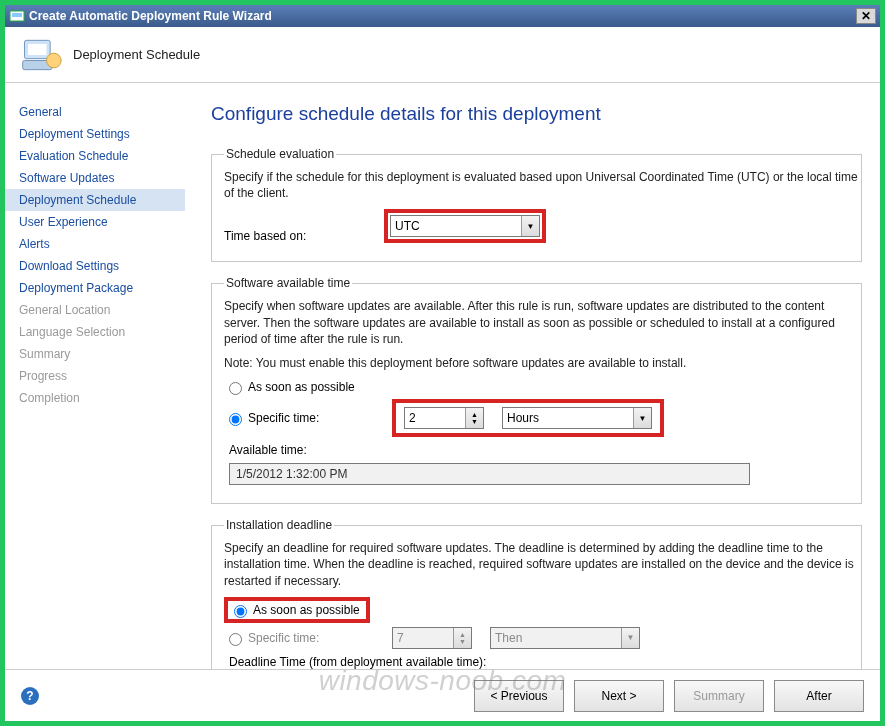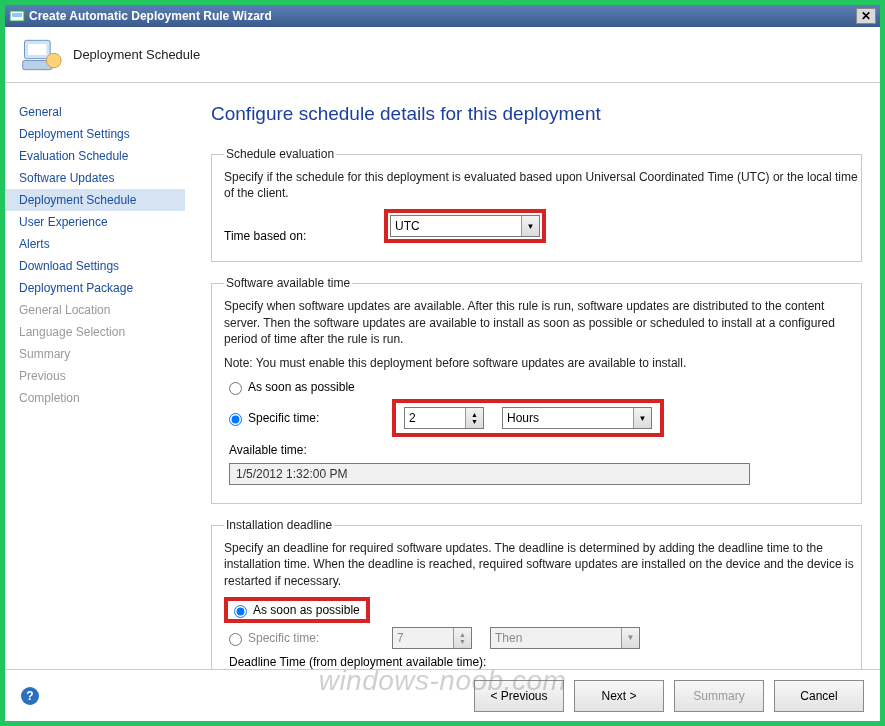--- a/index.html
+++ b/index.html
@@ -227,21 +227,21 @@
       <div class="nav-item">Evaluation Schedule</div>
       <div class="nav-item">Software Updates</div>
       <div class="nav-item selected">Deployment Schedule</div>
       <div class="nav-item">User Experience</div>
       <div class="nav-item">Alerts</div>
       <div class="nav-item">Download Settings</div>
       <div class="nav-item">Deployment Package</div>
       <div class="nav-item disabled">General Location</div>
       <div class="nav-item disabled">Language Selection</div>
       <div class="nav-item disabled">Summary</div>
-      <div class="nav-item disabled">Previous</div>
+      <div class="nav-item disabled">Progress</div>
       <div class="nav-item disabled">Completion</div>
     </div>
 
     <div class="main">
       <div class="page-title">Configure schedule details for this deployment</div>
 
       <fieldset class="group">
         <legend>Schedule evaluation</legend>
         <div class="desc">Specify if the schedule for this deployment is evaluated based upon Universal Coordinated Time (UTC) or the local time of the client.</div>
         <div class="row">
@@ -326,17 +326,17 @@
   </div>
 
   <div class="footer">
     <div class="help-icon">
       <span>?</span>
     </div>
     <div class="spacer"></div>
     <button class="btn">&lt; Previous</button>
     <button class="btn">Next &gt;</button>
     <button class="btn disabled">Summary</button>
-    <button class="btn">Cancel</button>
+    <button class="btn">After</button>
   </div>
 
   <div class="watermark">windows-noob.com</div>
 </div>
 
 </body></html>

